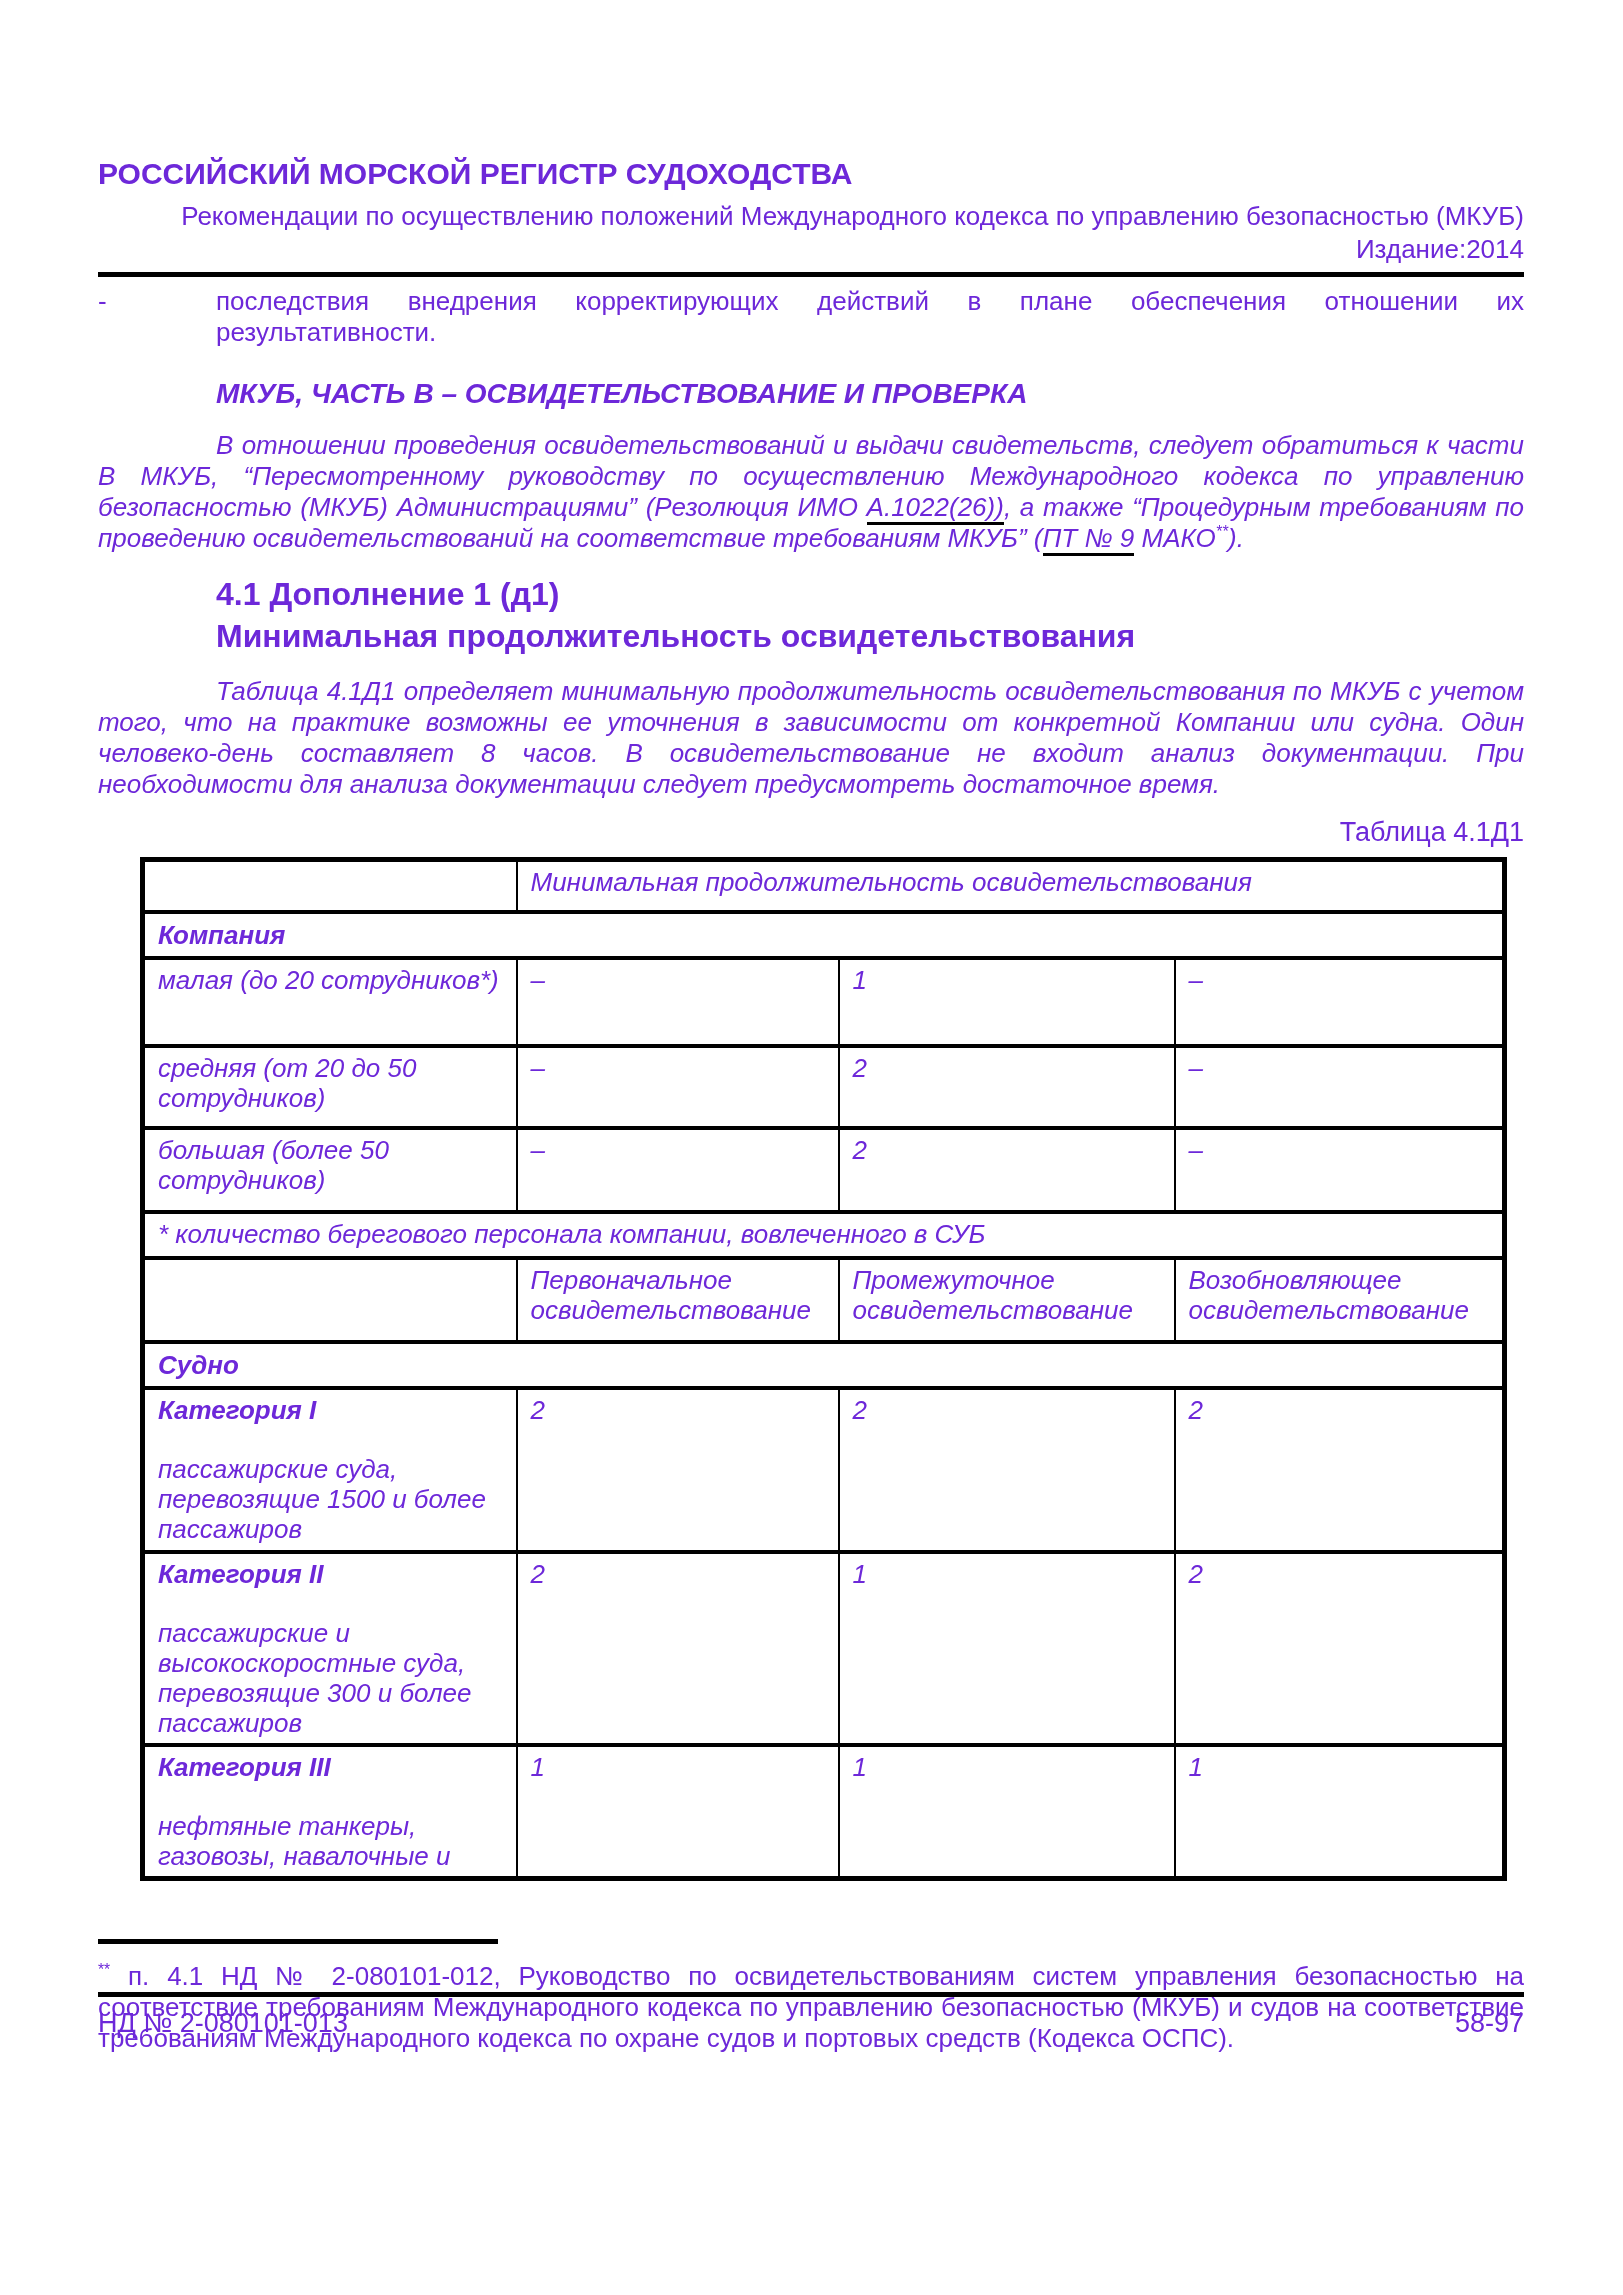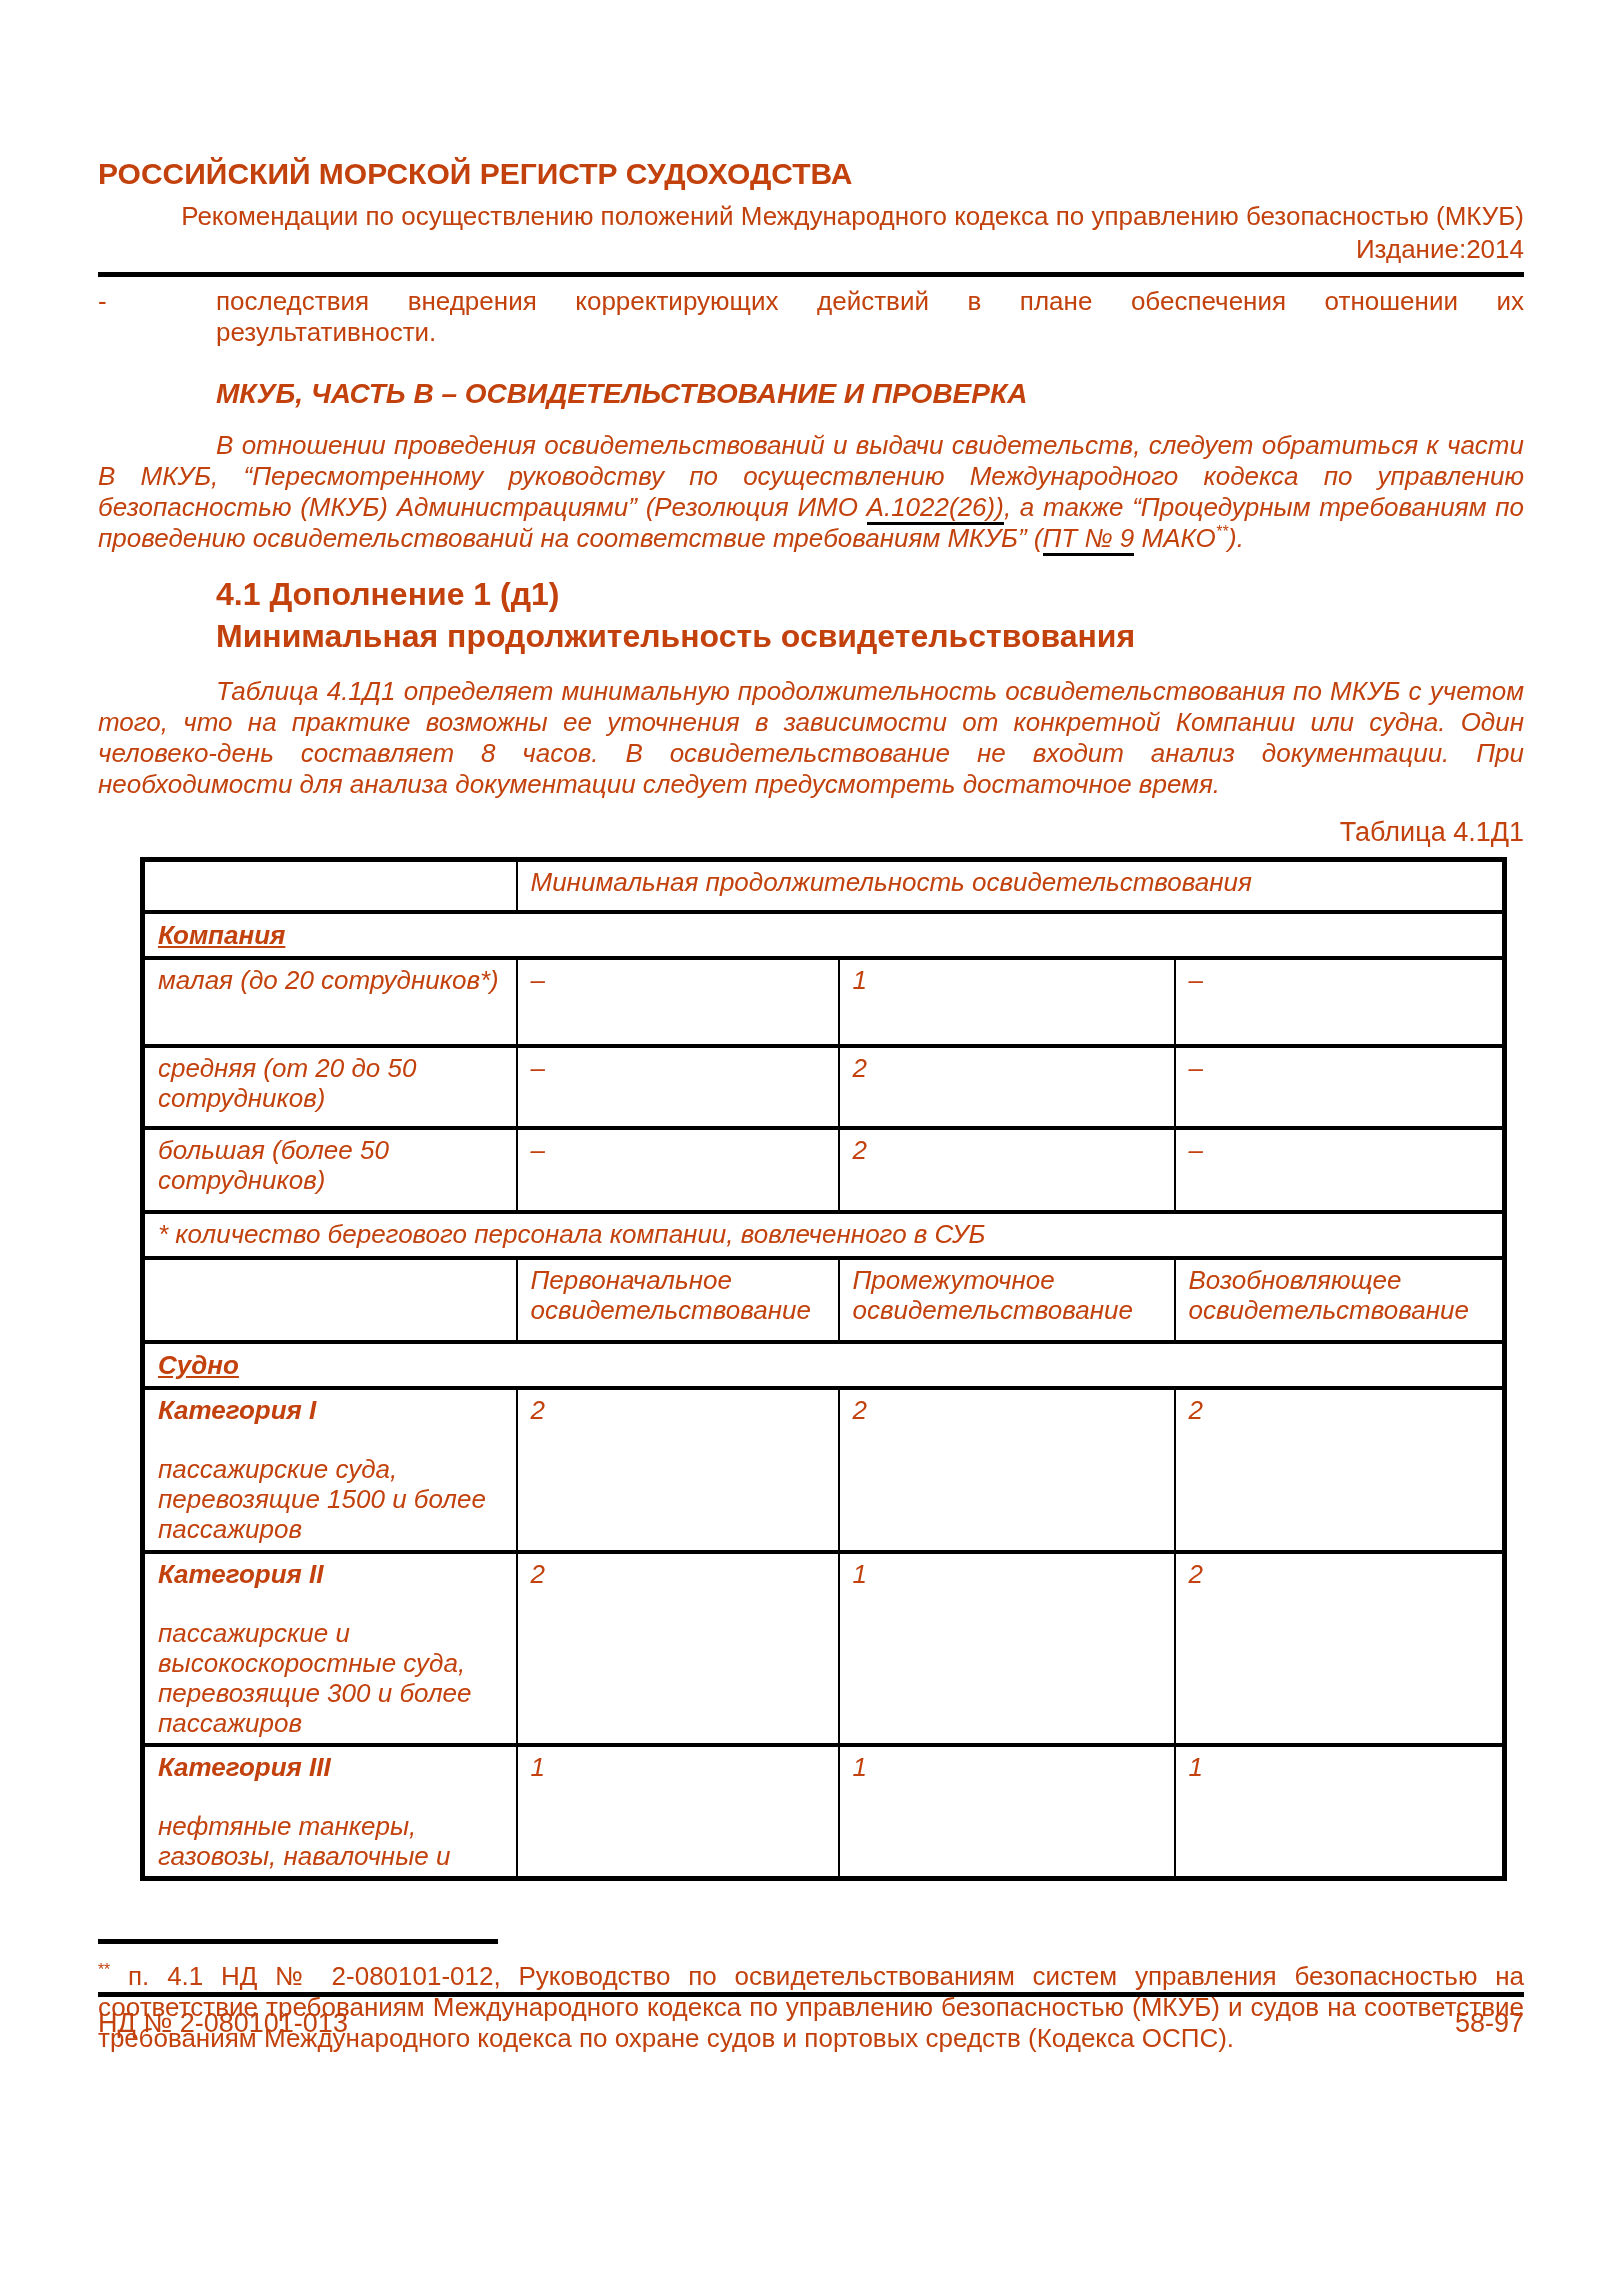--- a/index.html
+++ b/index.html
@@ -1,21 +1,21 @@
 <!DOCTYPE html>
 <html style="font-size:10.5px"><head>
 <meta charset="utf-8">
 <style>
   html,body{margin:0;padding:0;background:#888;}
   *{box-sizing:border-box;}
   .page{
     position:relative;
     width:1623px;height:2295px;
     margin:0 auto;
-    background:#ffffff;color:#c2410c;
+    background:#ffffff;color:#6d28d9;
     font-family:"Liberation Sans","DejaVu Sans",sans-serif;
     font-size:26px;line-height:31px;
     padding:157px 99px 0 98px;
     overflow:hidden;
   }
   
   .org-title{font-size:30px;font-weight:bold;line-height:33px;}
   .doc-subtitle{margin-top:10.5px;font-size:26px;line-height:31px;text-align:right;}
   .edition{margin-top:2.6px;text-align:right;font-size:26px;}
   .top-rule{border:none;border-top:5.2px solid #000;margin:6.5px 0 0 0;}
@@ -40,21 +40,21 @@
     width:1362px;border-collapse:collapse;table-layout:fixed;
     font-style:italic;font-size:26px;line-height:30px;
     border:5.2px solid #000;
   }
   table.survey td,table.survey th{
     border:2px solid #000;border-top-width:4.6px;border-bottom-width:4.6px;
     padding:5.2px 13px;vertical-align:top;text-align:left;font-weight:normal;
   }
   td.center,th.center{text-align:center;}
   td.mid{vertical-align:middle;}
-  tr.section-row td{font-weight:bold;vertical-align:middle;text-decoration:underline;}
+  tr.section-row td{font-weight:bold;vertical-align:middle;}
   .cat-title{font-weight:bold;margin-bottom:29px;}
   
   .fn-rule{border:none;border-top:5.9px solid #000;width:400px;margin:58px 0 0 0;}
   .footnote{margin:17px 0 0 0;text-align:justify;}
   sup.fnm2{font-size:15.7px;line-height:0;vertical-align:super;}
   .u-link2{border-bottom:3.3px solid #000;padding-bottom:2px;}
   
   .page-footer{position:absolute;left:98px;right:99px;top:1992px;}
   .footer-rule{border:none;border-top:5.2px solid #000;margin:0;}
   .footer-line{display:flex;justify-content:space-between;padding-top:10.5px;font-size:27px;}

